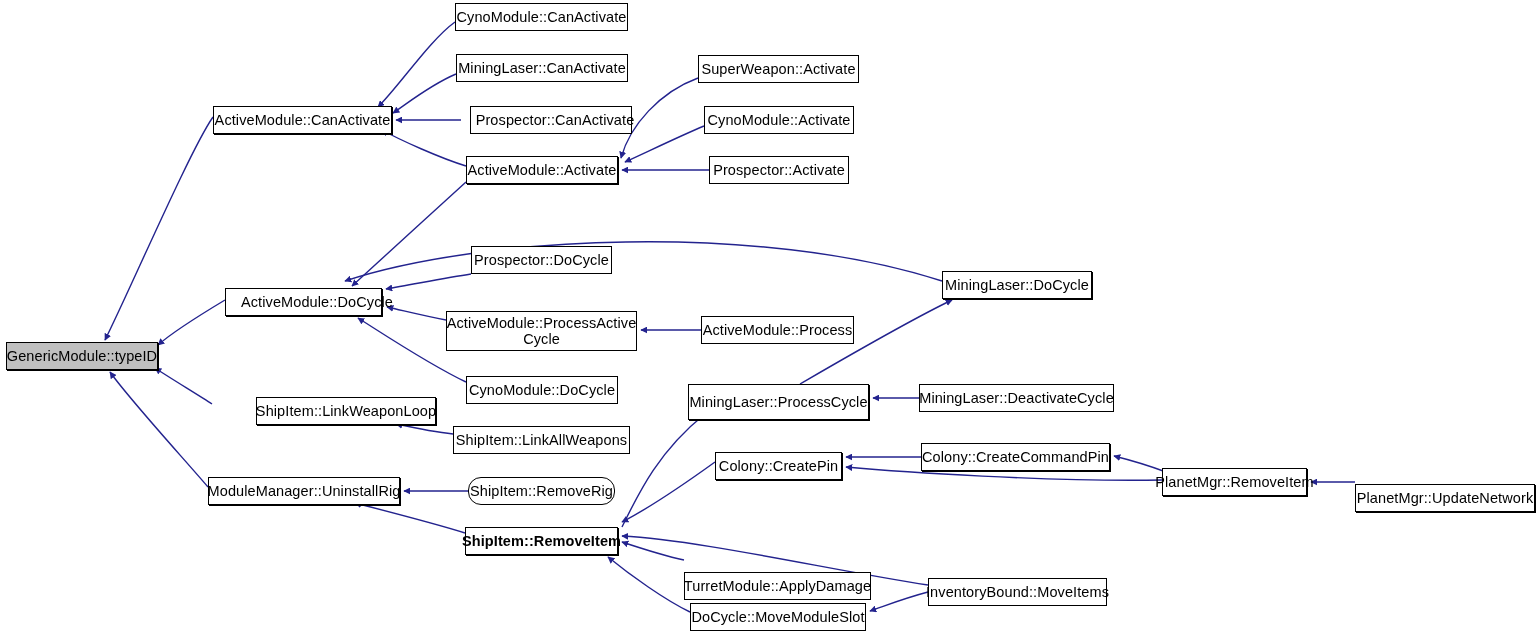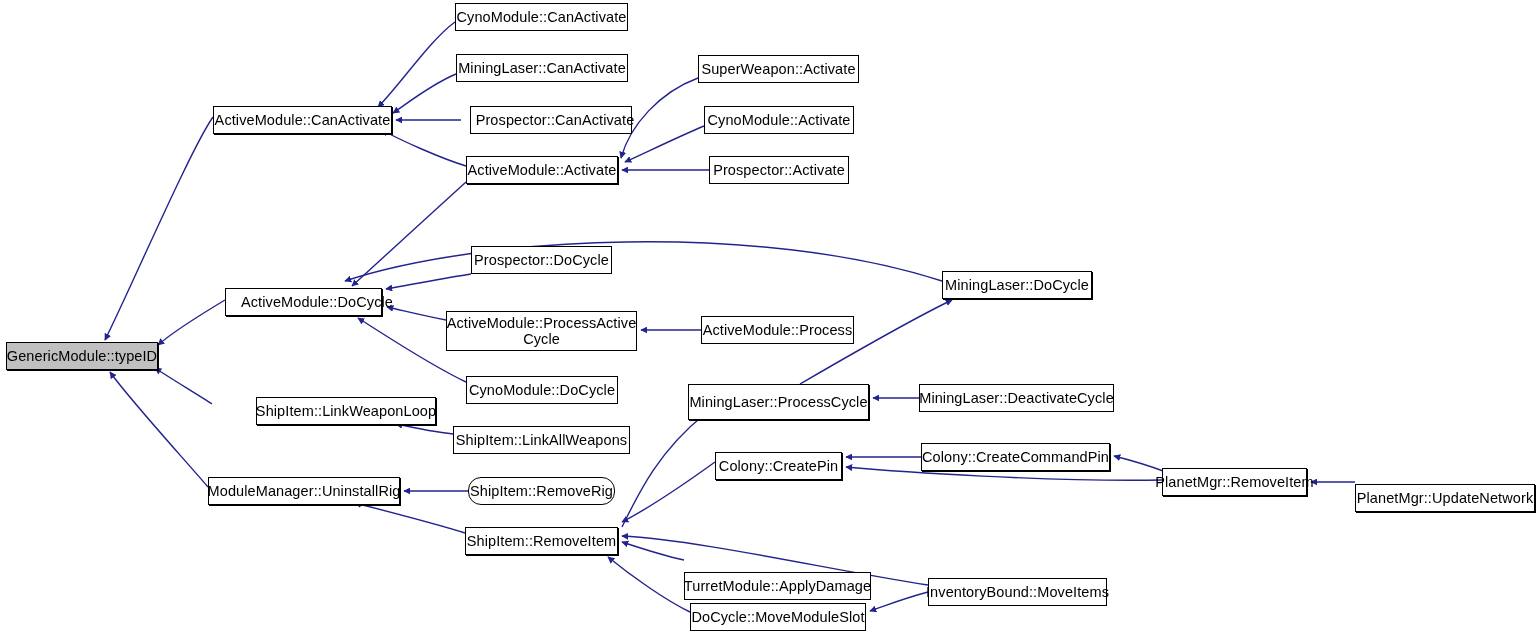--- a/index.html
+++ b/index.html
@@ -111,21 +111,21 @@
 Cycle</div>
       <div class="node" style="left: 701px; top: 316px; width: 153px; height: 28px;">ActiveModule::Process</div>
       <div class="node" style="left: 466px; top: 376px; width: 152px; height: 28px;">CynoModule::DoCycle</div>
       <div class="node thick" style="left: 942px; top: 271px; width: 150px; height: 28px;">MiningLaser::DoCycle</div>
       <div class="node thick" style="left: 688px; top: 384px; width: 181px; height: 36px;">MiningLaser::ProcessCycle</div>
       <div class="node" style="left: 919px; top: 384px; width: 195px; height: 28px;">MiningLaser::DeactivateCycle</div>
       <div class="node thick" style="left: 212px; top: 397px; width: 180px; height: 28px; margin-left: 44px;">ShipItem::LinkWeaponLoop</div>
       <div class="node" style="left: 453px; top: 426px; width: 177px; height: 28px;">ShipItem::LinkAllWeapons</div>
       <div class="node thick" style="left: 208px; top: 477px; width: 192px; height: 28px;">ModuleManager::UninstallRig</div>
       <div class="node" style="left: 468px; top: 477px; width: 147px; height: 28px; border-radius: 13px;">ShipItem::RemoveRig</div>
-      <div class="node thick" style="left: 465px; top: 527px; width: 153px; height: 28px;">ShipItem::RemoveItem</div>
+      <div class="node thick" style="left: 465px; top: 527px; width: 153px; height: 28px; font-weight: bold;">ShipItem::RemoveItem</div>
       <div class="node thick" style="left: 715px; top: 452px; width: 127px; height: 28px;">Colony::CreatePin</div>
       <div class="node thick" style="left: 921px; top: 443px; width: 189px; height: 28px;">Colony::CreateCommandPin</div>
       <div class="node thick" style="left: 1162px; top: 468px; width: 145px; height: 28px;">PlanetMgr::RemoveItem</div>
       <div class="node thick" style="left: 1355px; top: 468px; width: 180px; height: 28px; margin-top: 16px;">PlanetMgr::UpdateNetwork</div>
       <div class="node" style="left: 684px; top: 572px; width: 187px; height: 28px;">TurretModule::ApplyDamage</div>
       <div class="node" style="left: 928px; top: 578px; width: 179px; height: 28px;">InventoryBound::MoveItems</div>
       <div class="node" style="left: 690px; top: 603px; width: 176px; height: 28px;">DoCycle::MoveModuleSlot</div>
     </div>
 </div>
 

